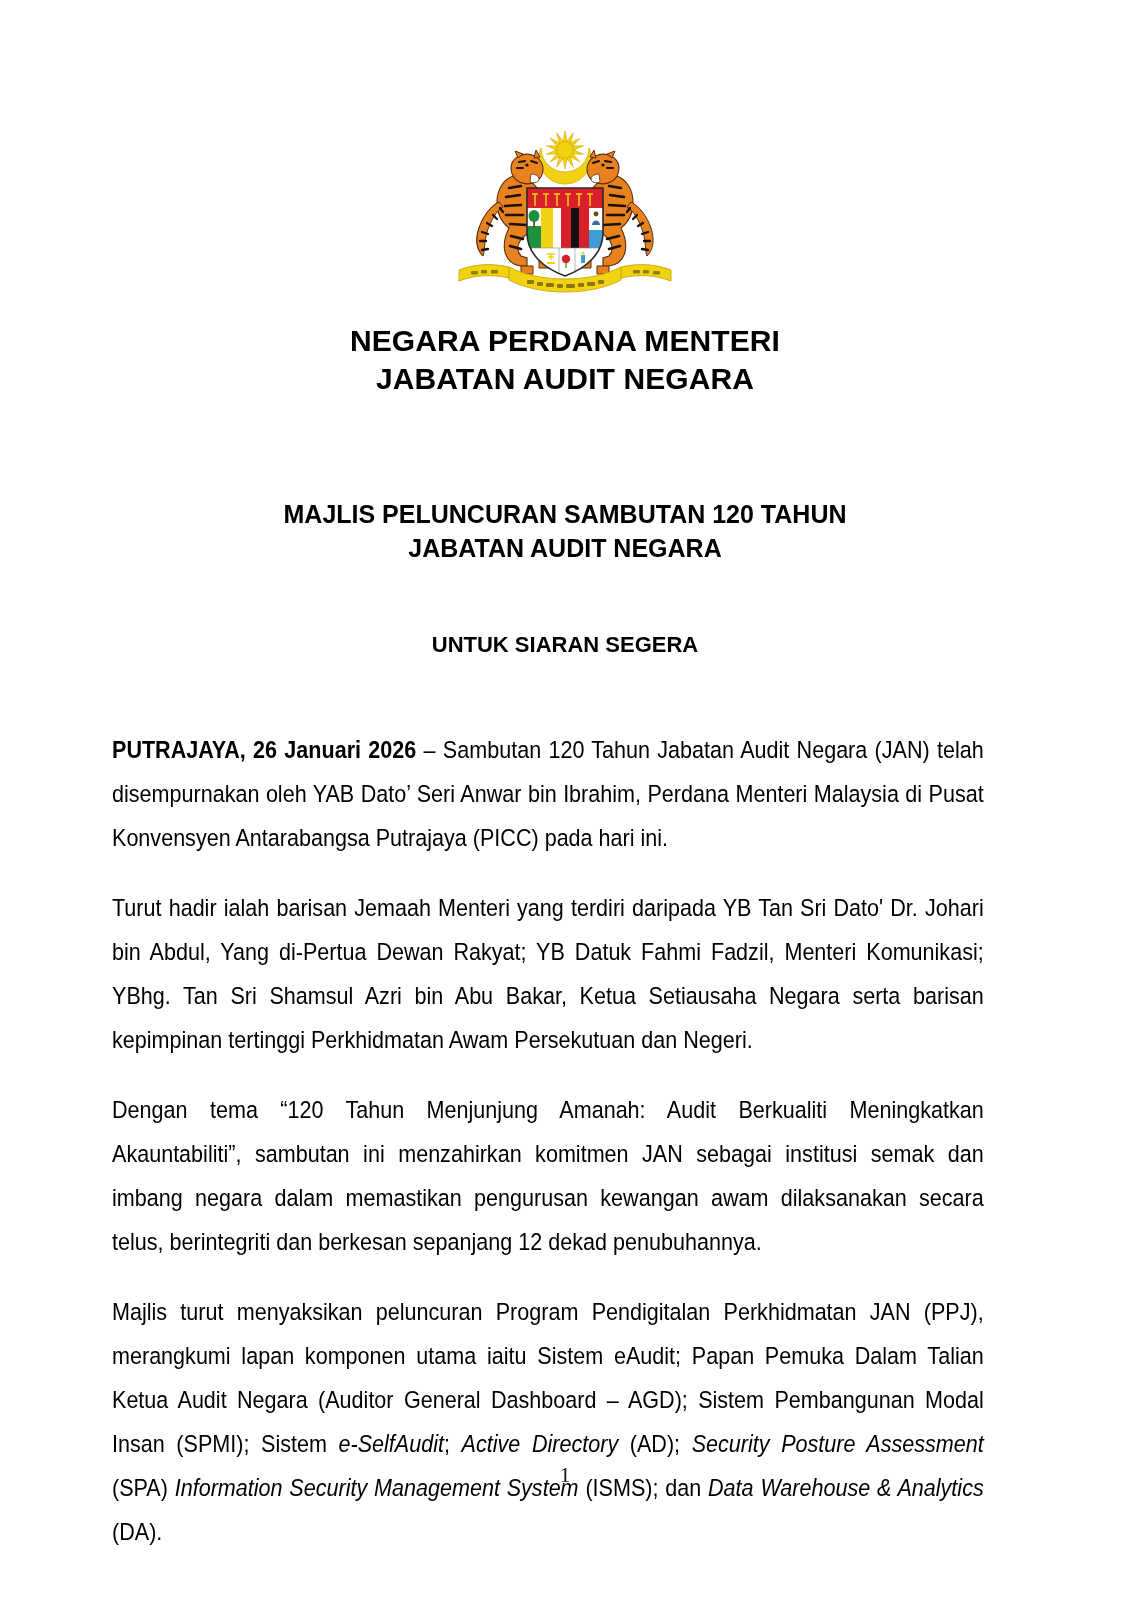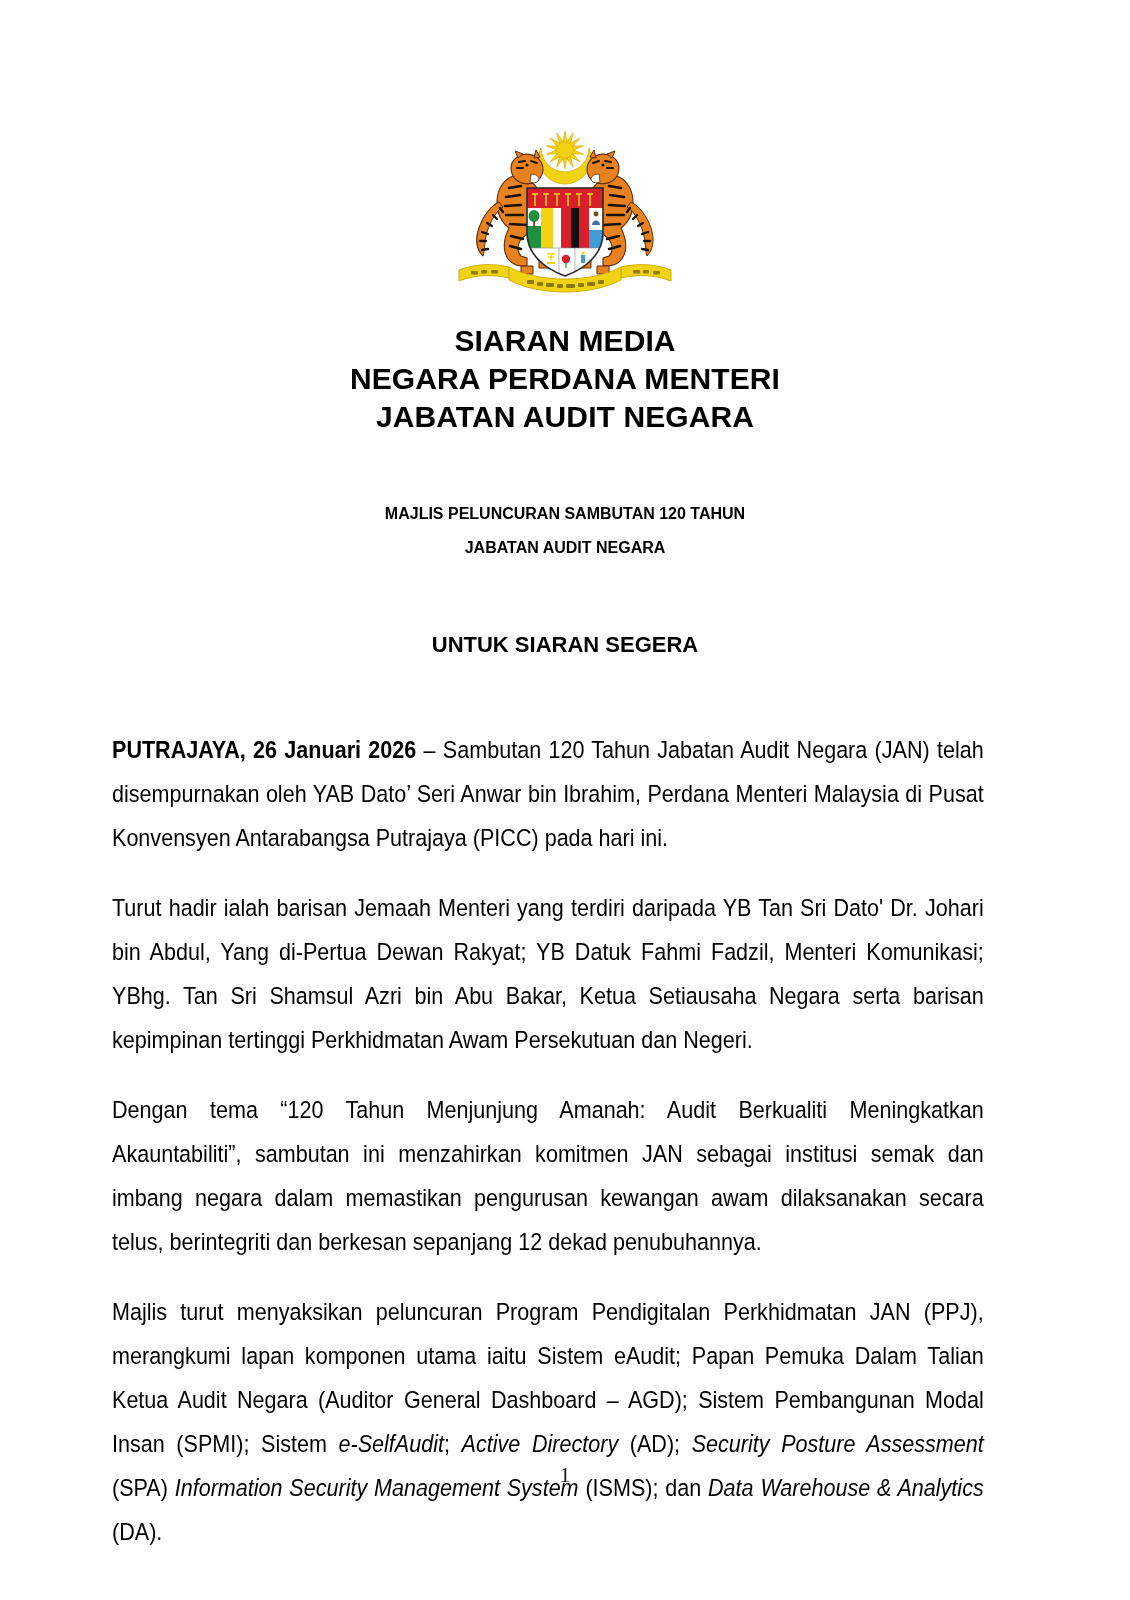--- a/index.html
+++ b/index.html
@@ -53,21 +53,21 @@
   }
   .subhead {
     position: absolute;
     left: 130px;
     top: 497px;
     width: 870px;
     text-align: center;
   }
   .h-sub {
     font-weight: bold;
-    font-size: 16px;
+    font-size: 25px;
     line-height: 34px;
   }
   .h-tag {
     font-weight: bold;
     font-size: 20.5px;
     line-height: 30px;
     margin-top: 5px;
   }
   .h-release {
     position: absolute;
@@ -324,21 +324,20 @@
             <rect x="198" y="152" width="7" height="3.5" rx="1"></rect>
             <rect x="208" y="152" width="6" height="3.5" rx="1"></rect>
             <rect x="218" y="153" width="7" height="3.5" rx="1"></rect>
           </g>
         </g>
       </svg>
     </div>
   </div>
 
   <div class="headings">
-    <div class="h-main">SIARAN MEDIA</div>
     <div class="h-main">NEGARA PERDANA MENTERI</div>
     <div class="h-main">JABATAN AUDIT NEGARA</div>
   </div>
 
   <div class="subhead">
     <div class="h-sub">MAJLIS PELUNCURAN SAMBUTAN 120 TAHUN</div>
     <div class="h-sub">JABATAN AUDIT NEGARA</div>
   </div>
 
   <div class="h-release">UNTUK SIARAN SEGERA</div>

